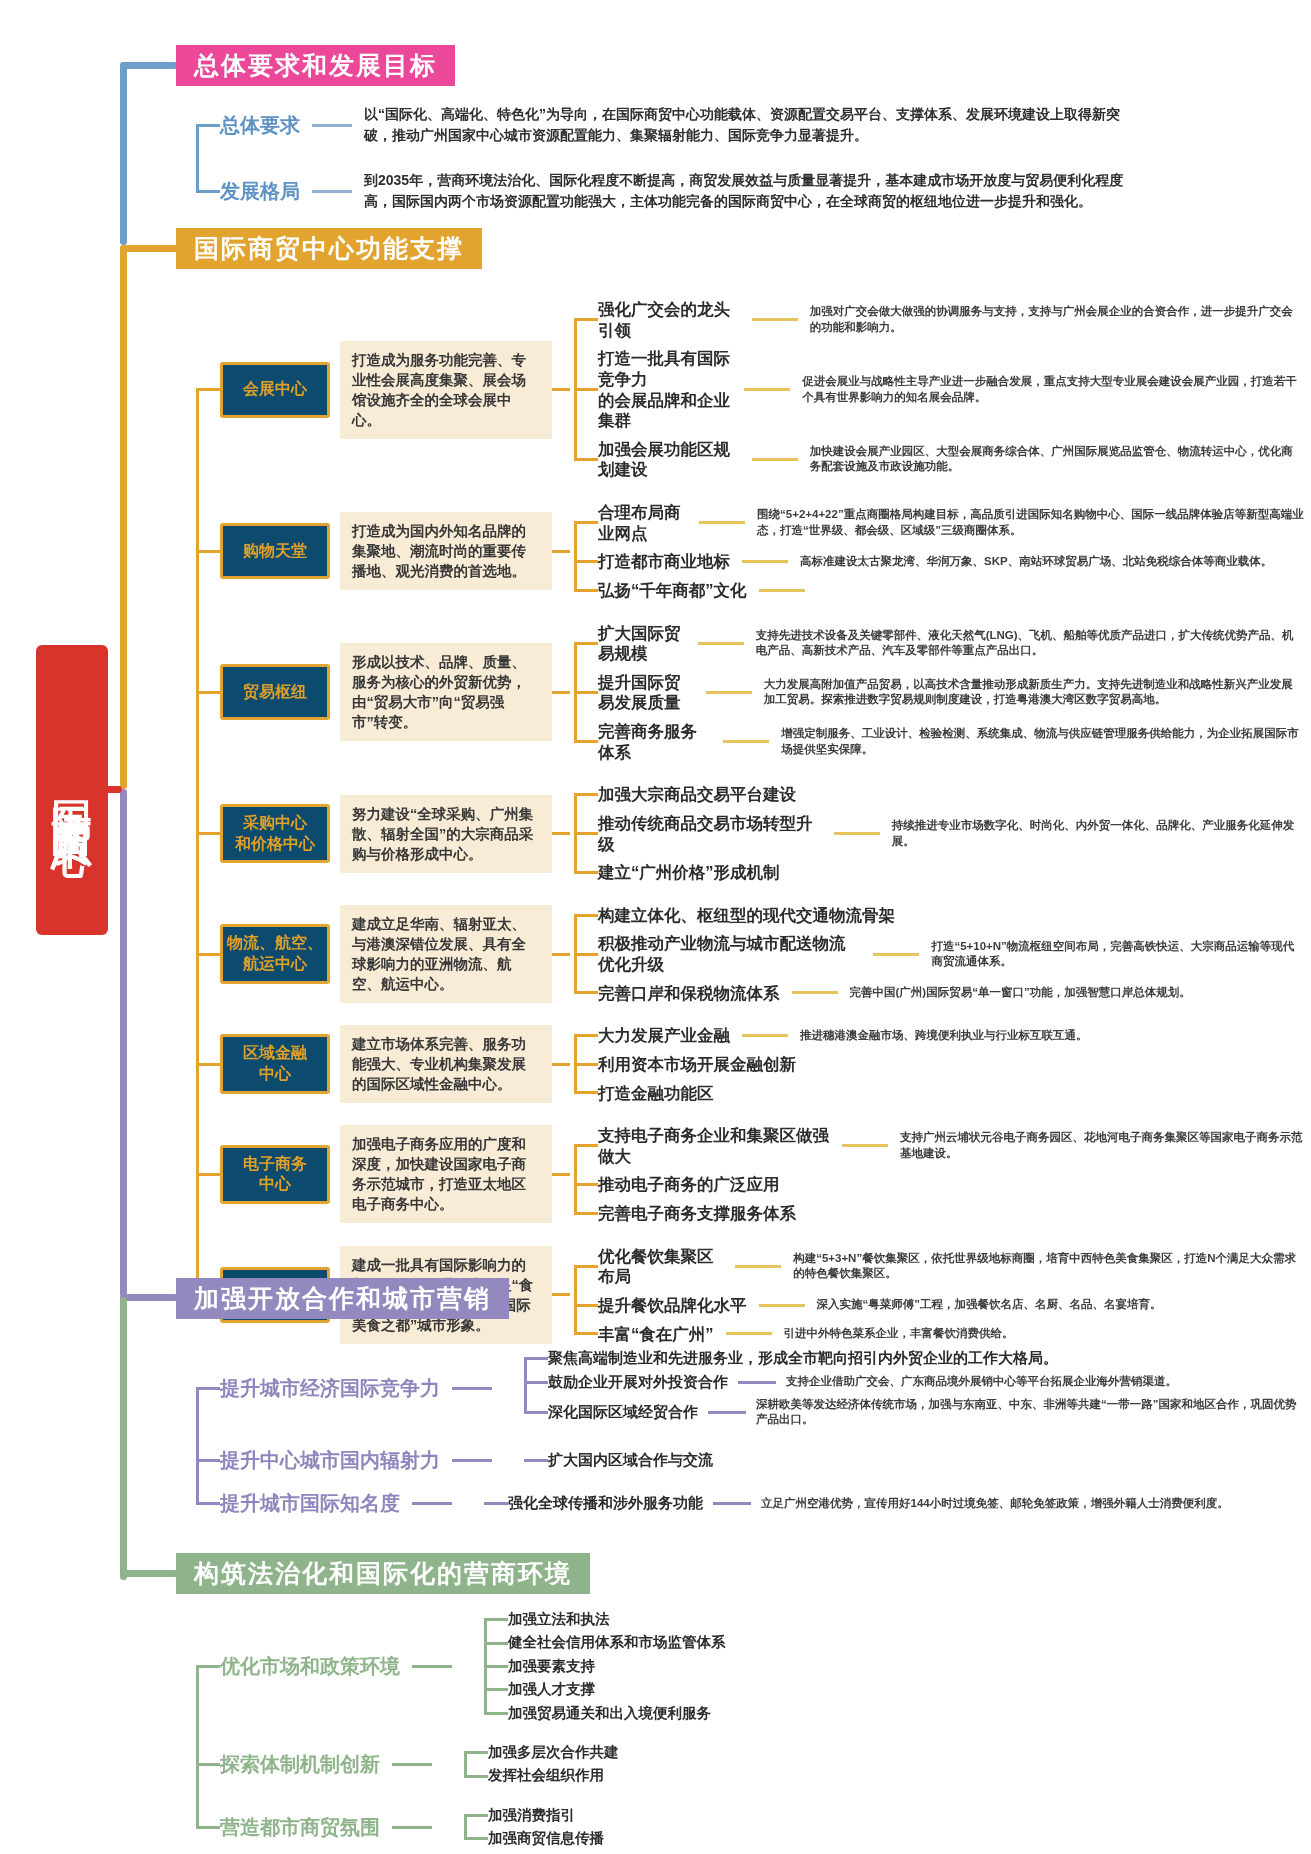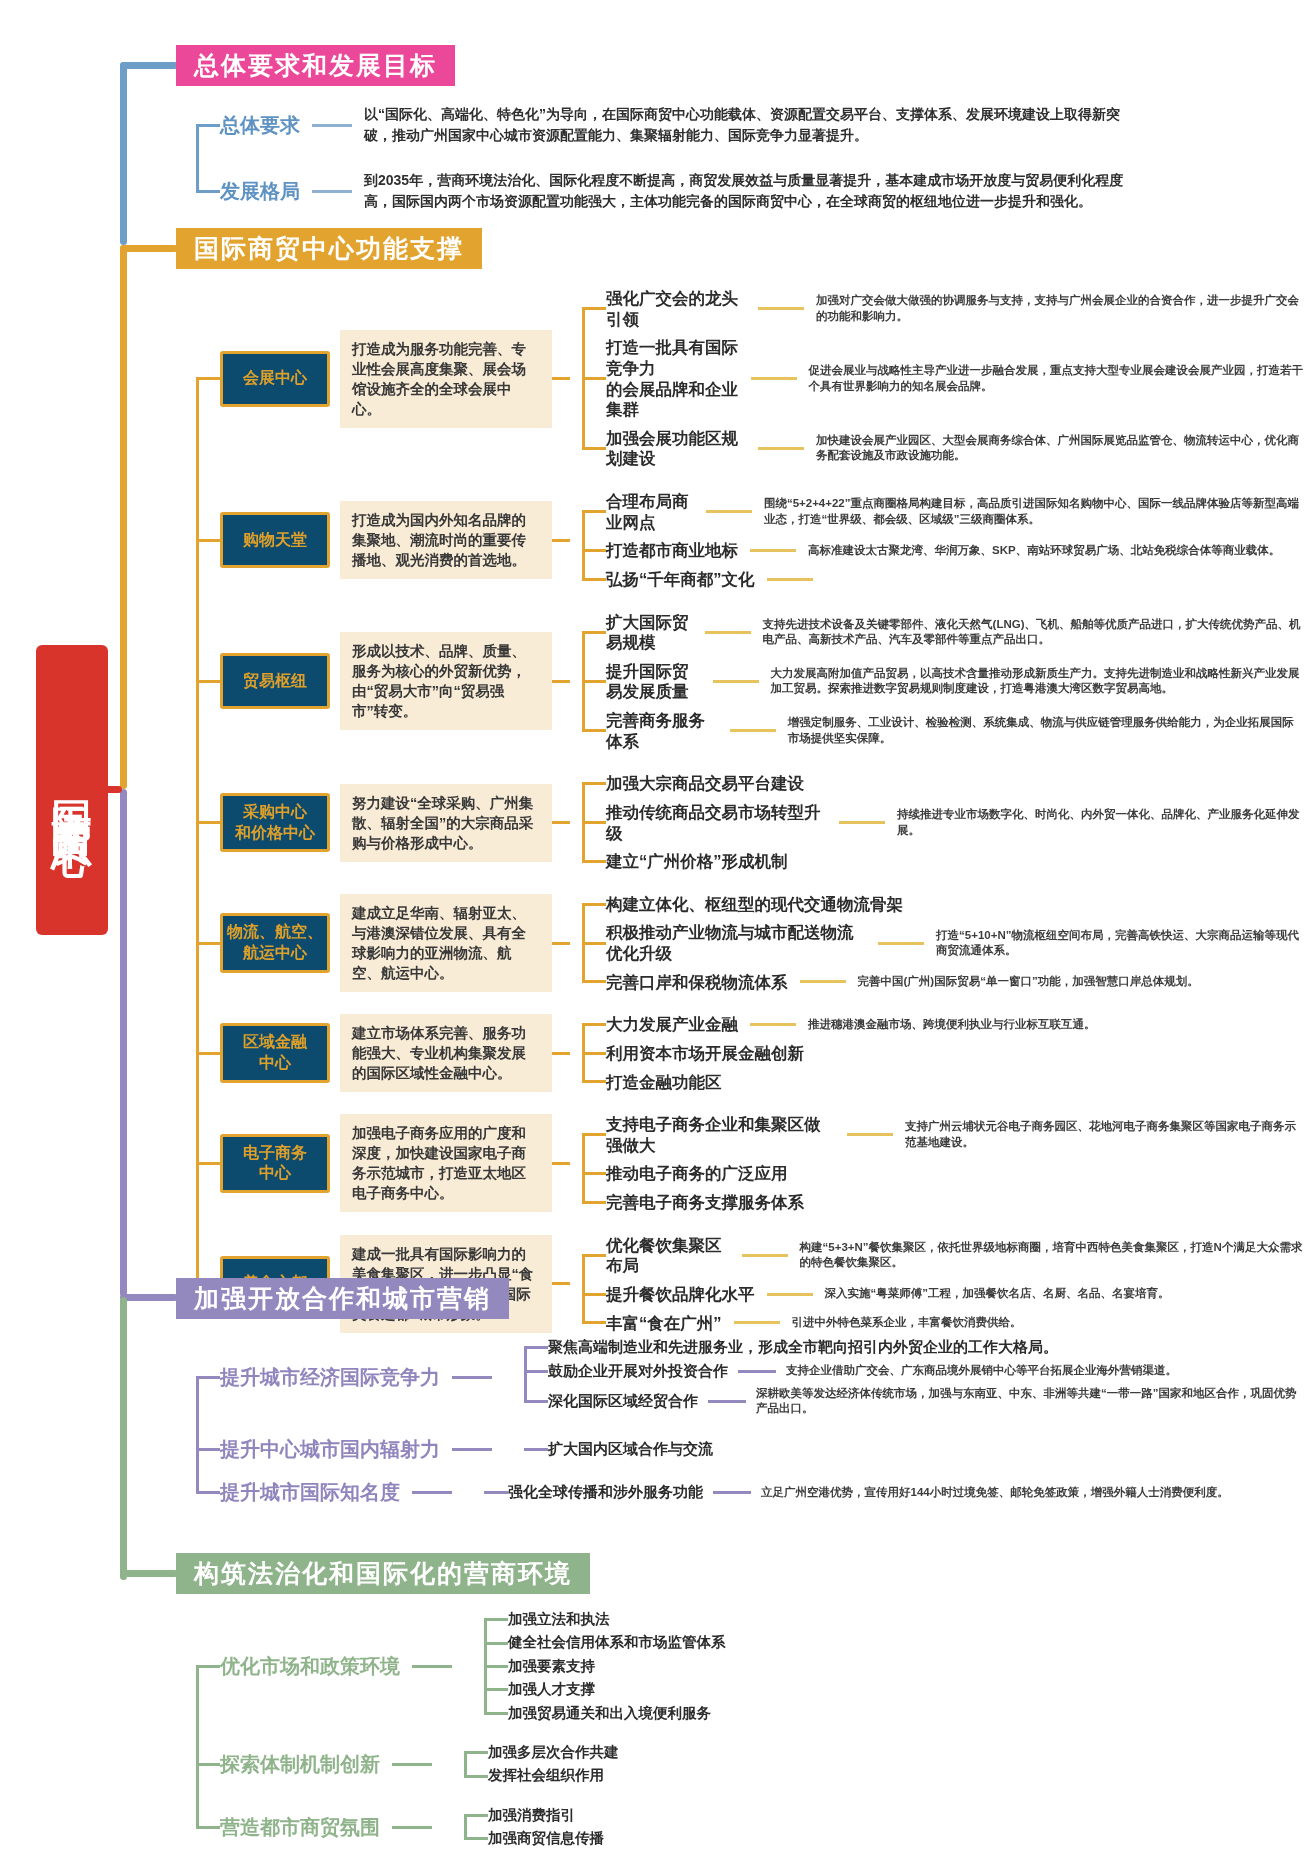--- a/index.html
+++ b/index.html
@@ -38,39 +38,39 @@
 
   
   .b2wrap{width:1128px;}
   .groups>.kid{padding-top:7px;padding-bottom:7px;}
   .gbox{flex:0 0 110px;min-height:56px;border:3px solid #E2A42F;border-radius:3px;background:#0c4a6e;
         display:flex;align-items:center;justify-content:center;text-align:center;color:#DFA029;
         font-weight:bold;font-size:16px;line-height:1.3;white-space:pre-line;padding:6px 2px;box-sizing:border-box;}
   .gdesc{flex:0 0 212px;background:#F9ECD7;margin-left:10px;padding:9px 12px;font-size:14.5px;font-weight:bold;
          color:#383838;line-height:1.38;box-sizing:border-box;}
   .join{flex:0 0 18px;height:3px;background:#E2A42F;}
-  .rows{flex:1 1 auto;min-width:0;margin-left:12px;}
+  .rows{flex:1 1 auto;min-width:0;margin-left:4px;}
   .rows>.kid{padding-top:4px;padding-bottom:4px;}
   .rlabel{font-weight:bold;font-size:16.5px;color:#2c2c2c;line-height:1.25;white-space:pre-line;}
   .dash{flex:0 0 46px;height:3px;background:#E7C35E;margin:0 12px;}
   .detail{flex:1 1 auto;min-width:0;font-size:11.5px;font-weight:bold;color:#3d3d3d;line-height:1.34;}
 
   
   .b3wrap,.b4wrap{width:1128px;}
   .b34items>.kid{padding-top:8px;padding-bottom:8px;}
   .b3label{font-weight:bold;font-size:20px;color:#9185BD;white-space:nowrap;}
   .b4label{font-weight:bold;font-size:20px;color:#8FB48B;white-space:nowrap;}
   .b3dash{flex:0 0 40px;height:3px;background:#9389BE;margin:0 12px;}
   .b4dash{flex:0 0 40px;height:3px;background:#8FB48C;margin:0 12px;}
   .srows>.kid{padding-top:3px;padding-bottom:3px;}
   .r3label{font-weight:bold;font-size:15px;color:#2c2c2c;white-space:nowrap;line-height:1.2;}
   .r4label{font-weight:bold;font-size:14.5px;color:#2c2c2c;white-space:nowrap;line-height:1.2;}
   .sdash{flex:0 0 38px;height:3px;background:#9389BE;margin:0 10px;}
   .sdetail{flex:1 1 auto;min-width:0;max-width:560px;font-size:11.5px;font-weight:bold;color:#3d3d3d;line-height:1.34;}
-  .mb8{margin-bottom:8px;} .mb6{margin-bottom:6px;}
+  .mb8{margin-bottom:19px;} .mb6{margin-bottom:6px;}
 </style>
 </head>
 <body>
 
 <div class="canvas">
 
   <div class="sv" style="left:120px;top:62px;height:183px;background:#6C9EC8;"></div>
   <div class="sh" style="left:120px;top:62px;width:58px;background:#6C9EC8;"></div>
   <div class="sv" style="left:120px;top:245px;height:544px;background:#E2A42F;"></div>
   <div class="sh" style="left:120px;top:245px;width:58px;background:#E2A42F;"></div>

